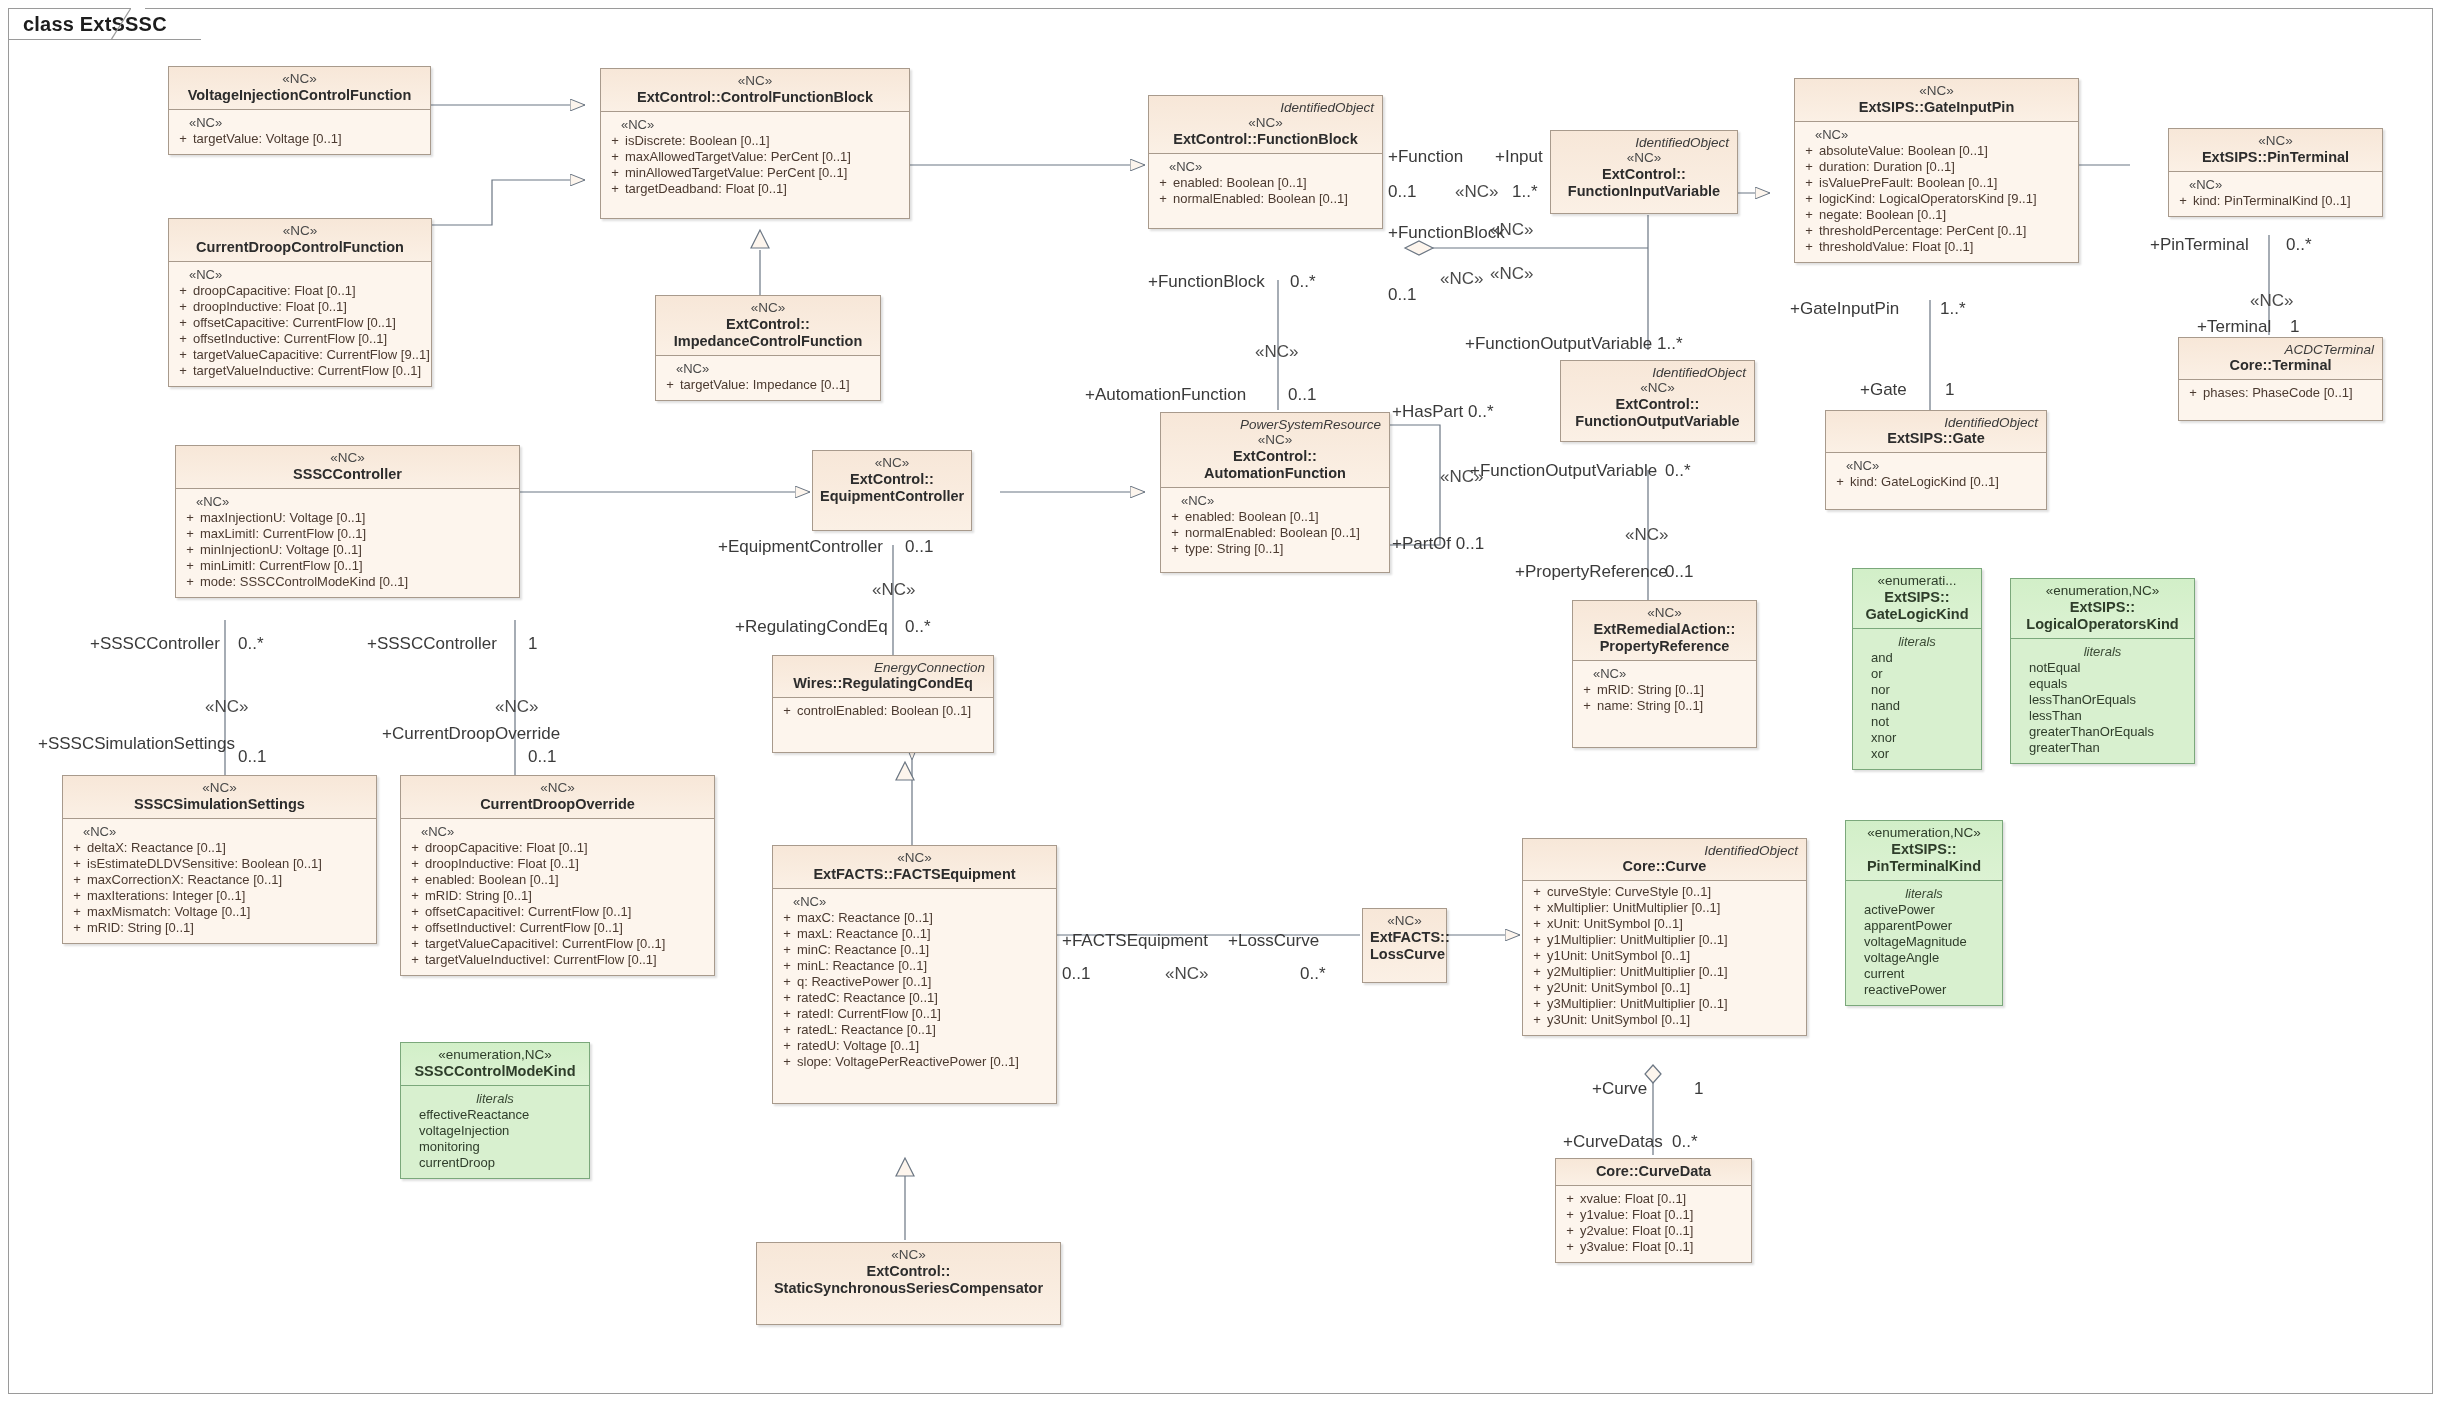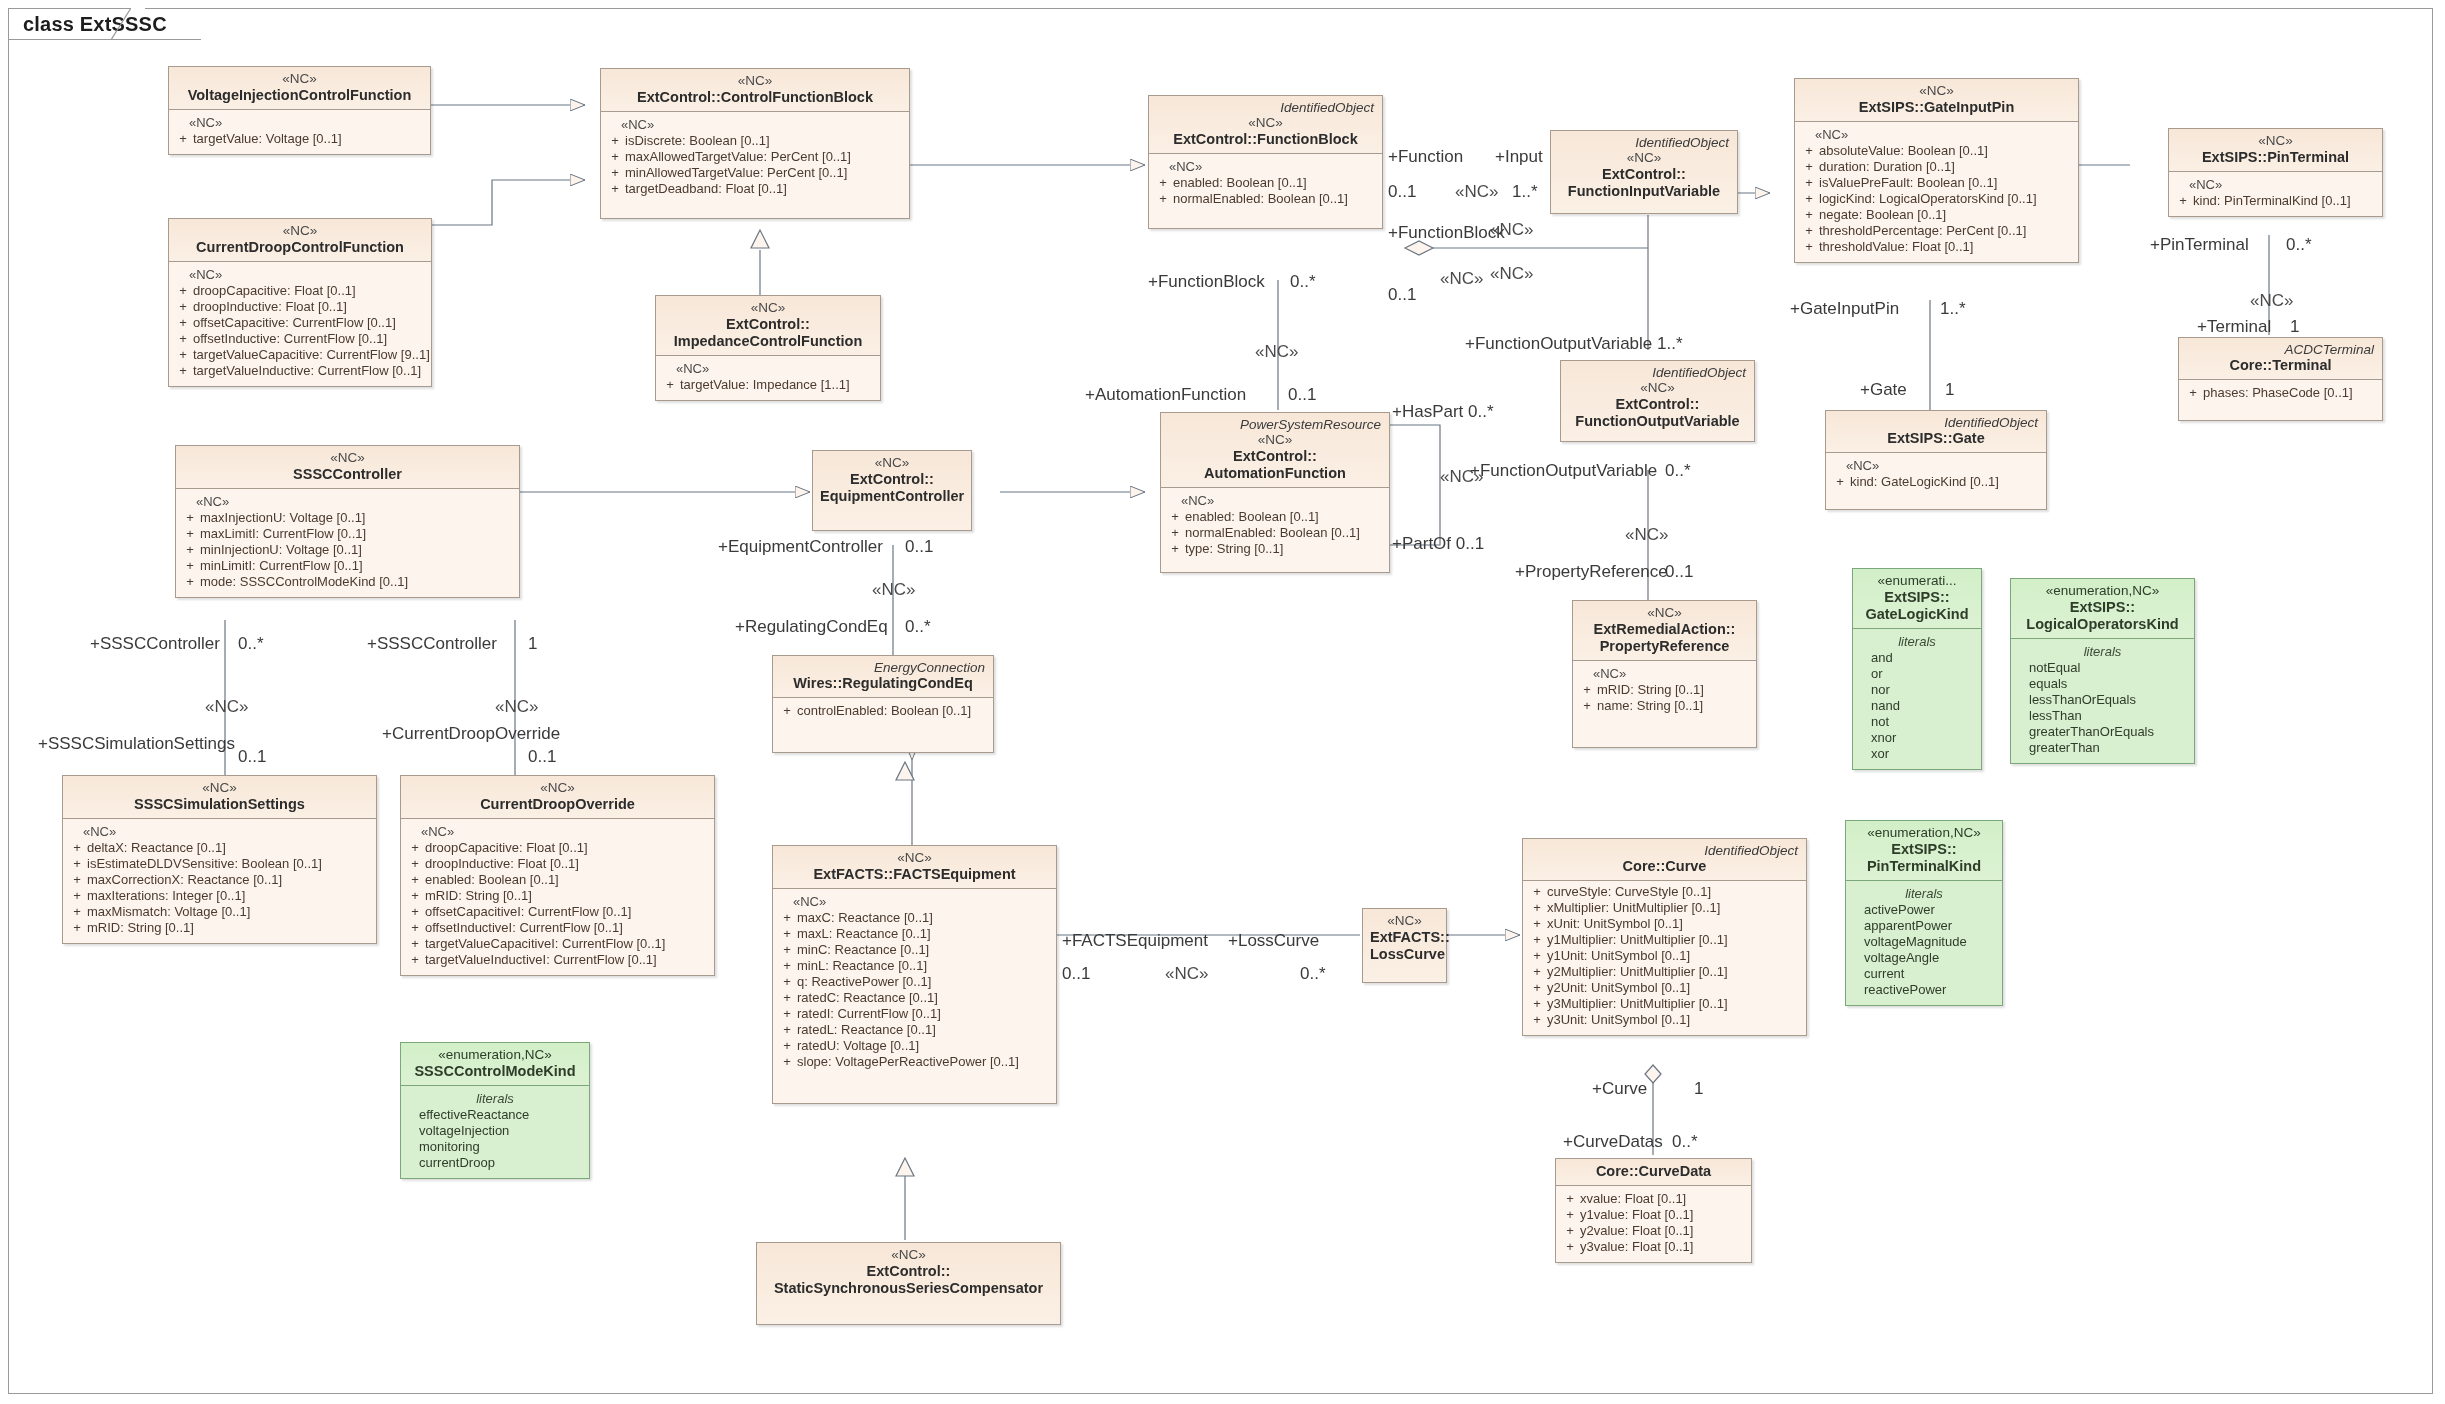--- a/index.html
+++ b/index.html
@@ -328,21 +328,21 @@
 
   <div class="cls" style="left:655px; top:295px; width:226px;">
     <div class="head">
       <div class="stereo">«NC»</div>
       <div class="title"><span>ExtControl::</span><br><span>ImpedanceControlFunction</span></div>
     </div>
     <div class="body">
       <div class="stereo-line">«NC»</div>
       <div class="attr">
           <span class="plus">+</span>
-          <span class="txt">targetValue: Impedance [1..1]</span>
+          <span class="txt">targetValue: Impedance [0..1]</span>
         </div>
     </div>
   </div>
 
   <div class="cls" style="left:175px; top:445px; width:345px;">
     <div class="head">
       <div class="stereo">«NC»</div>
       <div class="title">SSSCController</div>
     </div>
     <div class="body">
@@ -622,21 +622,21 @@
       <div class="attr">
           <span class="plus">+</span>
           <span class="txt">duration: Duration [0..1]</span>
         </div>
       <div class="attr">
           <span class="plus">+</span>
           <span class="txt">isValuePreFault: Boolean [0..1]</span>
         </div>
       <div class="attr">
           <span class="plus">+</span>
-          <span class="txt">logicKind: LogicalOperatorsKind [0..1]</span>
+          <span class="txt">logicKind: LogicalOperatorsKind [9..1]</span>
         </div>
       <div class="attr">
           <span class="plus">+</span>
           <span class="txt">negate: Boolean [0..1]</span>
         </div>
       <div class="attr">
           <span class="plus">+</span>
           <span class="txt">thresholdPercentage: PerCent [0..1]</span>
         </div>
       <div class="attr">

